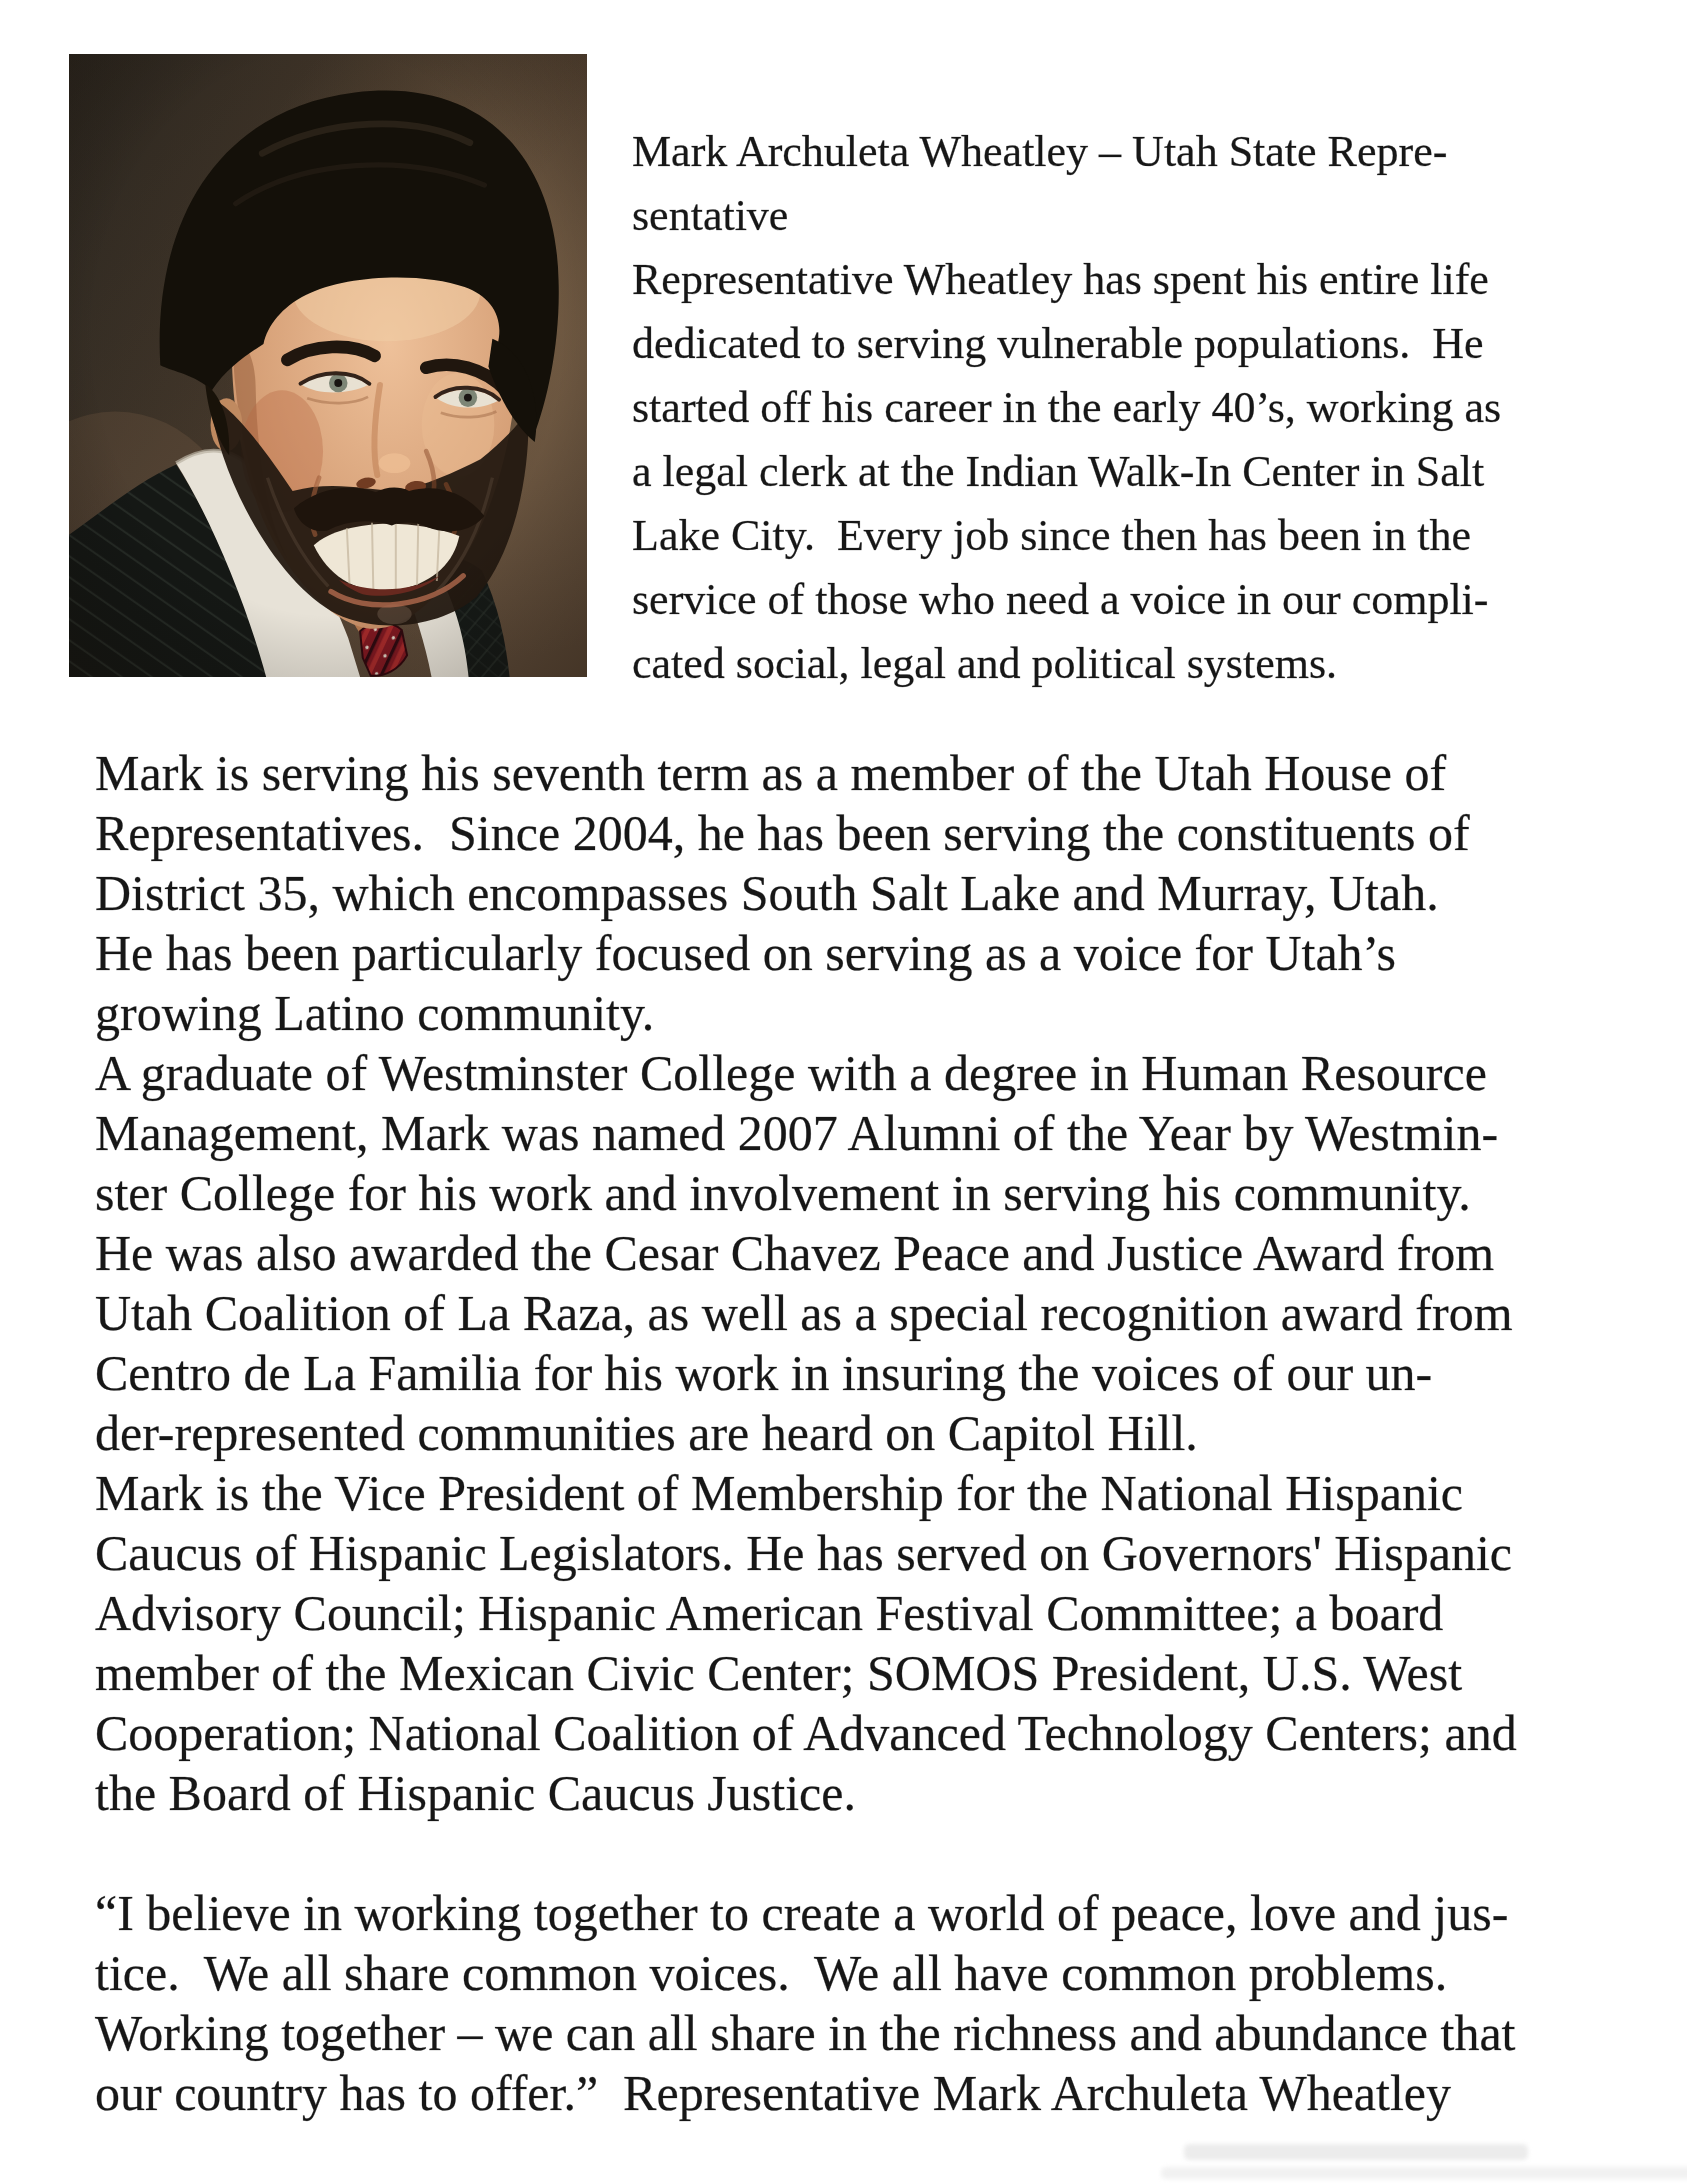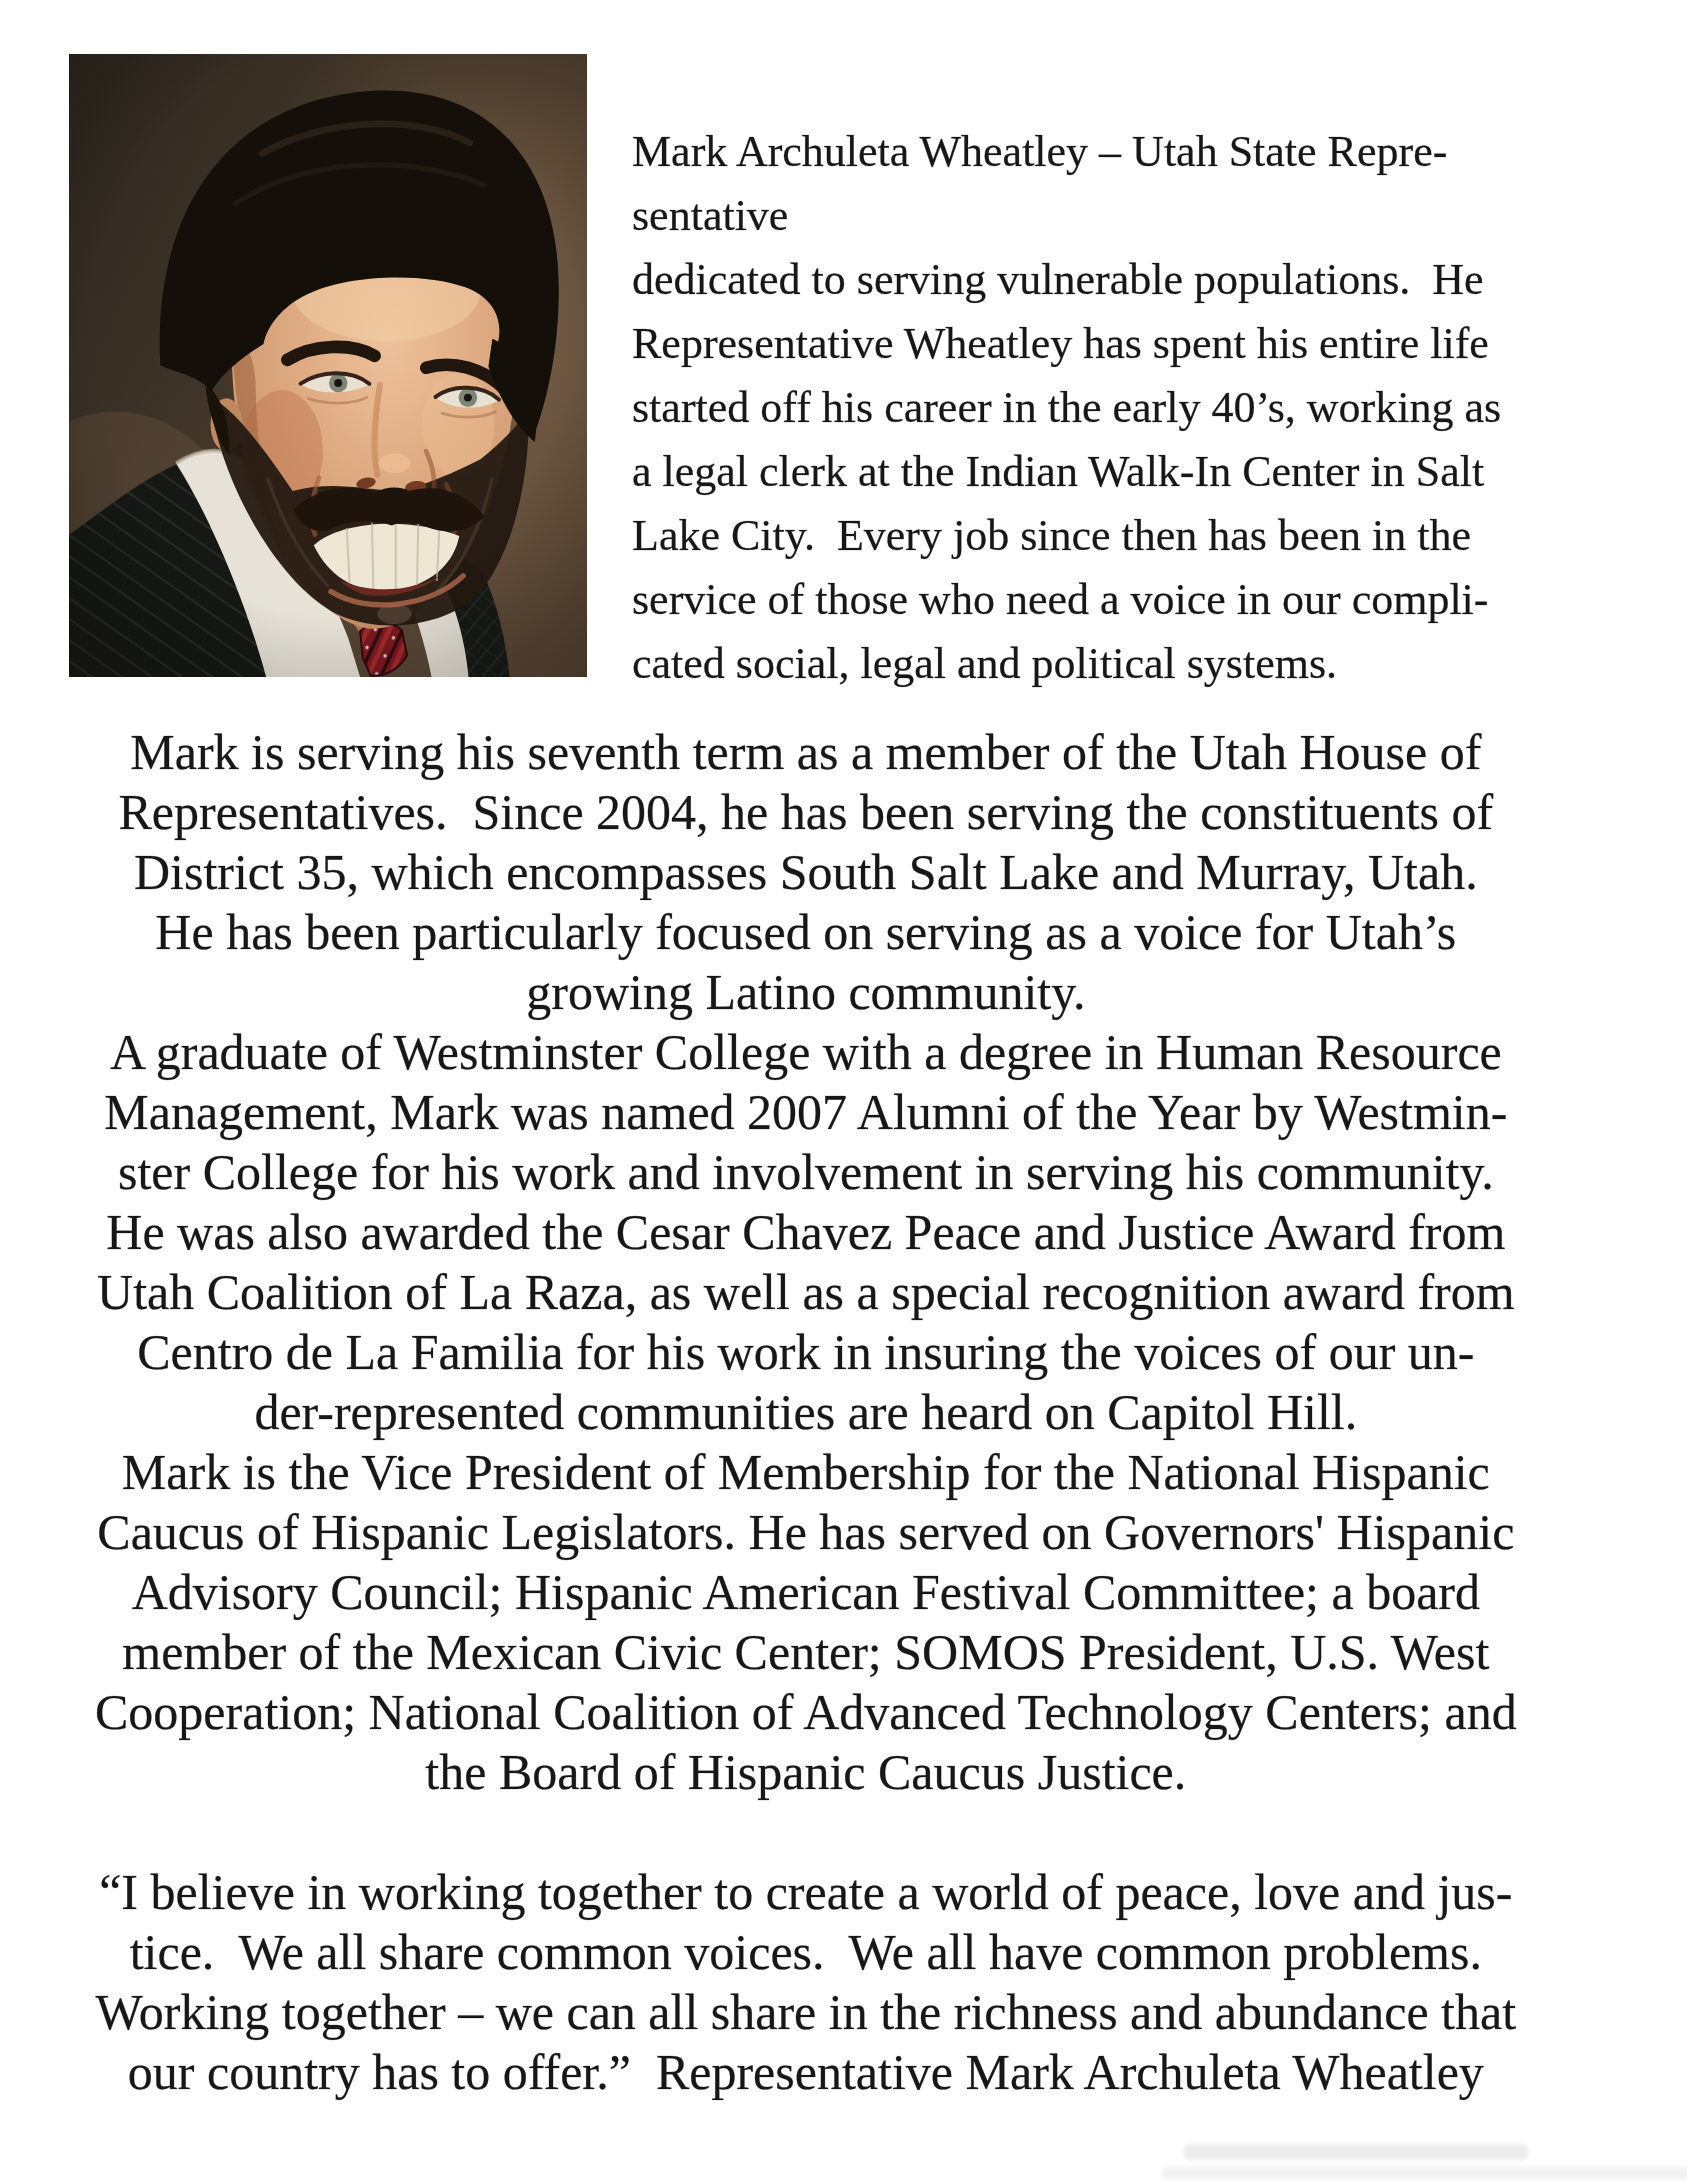--- a/index.html
+++ b/index.html
@@ -16,22 +16,22 @@
     position:absolute;left:69px;top:54px;width:518px;height:623px;
     overflow:hidden;
   }
   .photo svg{display:block;width:100%;height:100%}
   .textblock{-webkit-text-stroke:0.5px rgba(25,25,25,0.45)}
   .intro{
     position:absolute;left:632px;top:120px;
     font-size:44px;line-height:64px;font-family:Liberation Serif, serif;
   }
   .bodycol{
-    position:absolute;left:95px;top:722px;
-    font-size:50px;line-height:60px;text-align:center;
+    position:absolute;left:95px;top:743px;
+    font-size:50px;line-height:60px;
   }
   .t-line{white-space:pre}
   .blank-line{height:60px}
   .smudge{position:absolute;border-radius:5.3px;filter:blur(2px)}
   .smudge-1{left:1184px;top:2144px;width:344px;height:16px;background:#ececec}
   .smudge-2{left:1161px;top:2167px;width:556px;height:12px;background:#f1f1f1}
 </style>
 </head>
 <body>
 
@@ -165,22 +165,22 @@
         <path d="M252,226 C352,158 512,150 628,198" stroke="#33281e" stroke-width="8" fill="none" opacity="0.4" stroke-linecap="round"></path>
       </g>
 
       <rect width="783" height="941" fill="url(#vig)"></rect>
     </svg>
   </div>
 
   <div class="intro textblock">
       <div class="t-line">Mark Archuleta Wheatley – Utah State Repre-</div>
       <div class="t-line">sentative</div>
+      <div class="t-line">Representative Wheatley has spent his entire life</div>
       <div class="t-line">dedicated to serving vulnerable populations.  He</div>
-      <div class="t-line">Representative Wheatley has spent his entire life</div>
       <div class="t-line">started off his career in the early 40’s, working as</div>
       <div class="t-line">a legal clerk at the Indian Walk-In Center in Salt</div>
       <div class="t-line">Lake City.  Every job since then has been in the</div>
       <div class="t-line">service of those who need a voice in our compli-</div>
       <div class="t-line">cated social, legal and political systems.</div>
     </div>
 
   <div class="bodycol textblock">
     <div>
         <div class="t-line">Mark is serving his seventh term as a member of the Utah House of</div>

